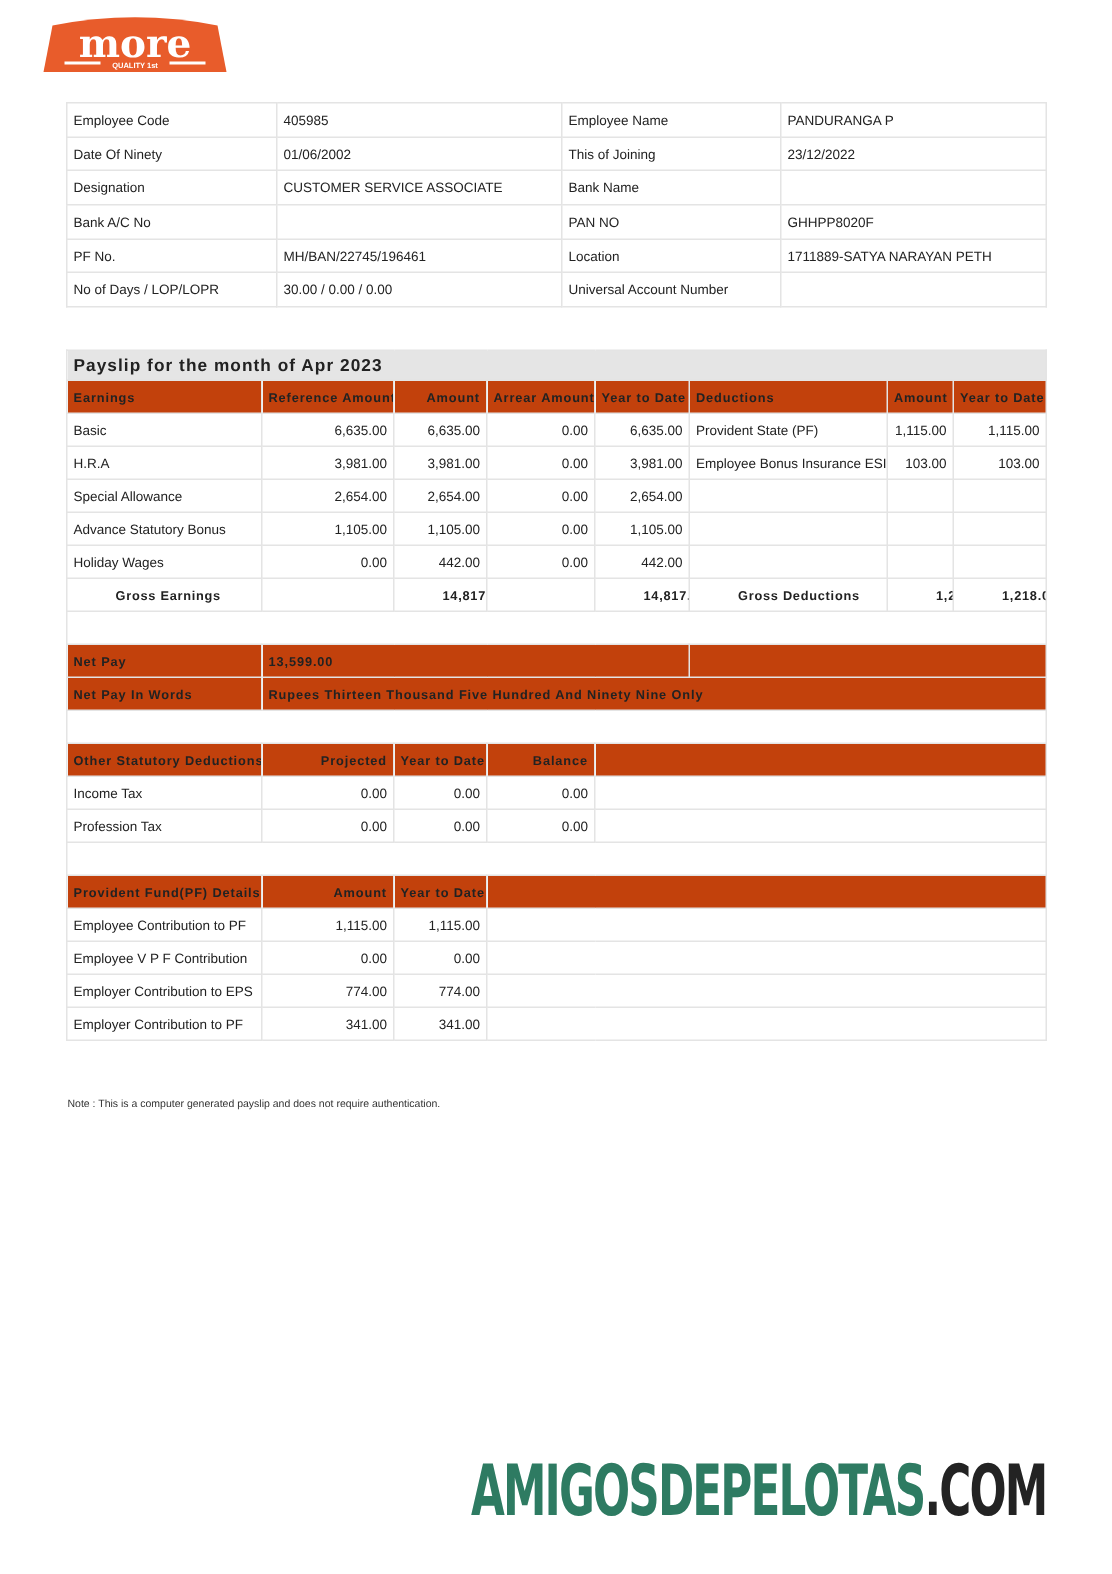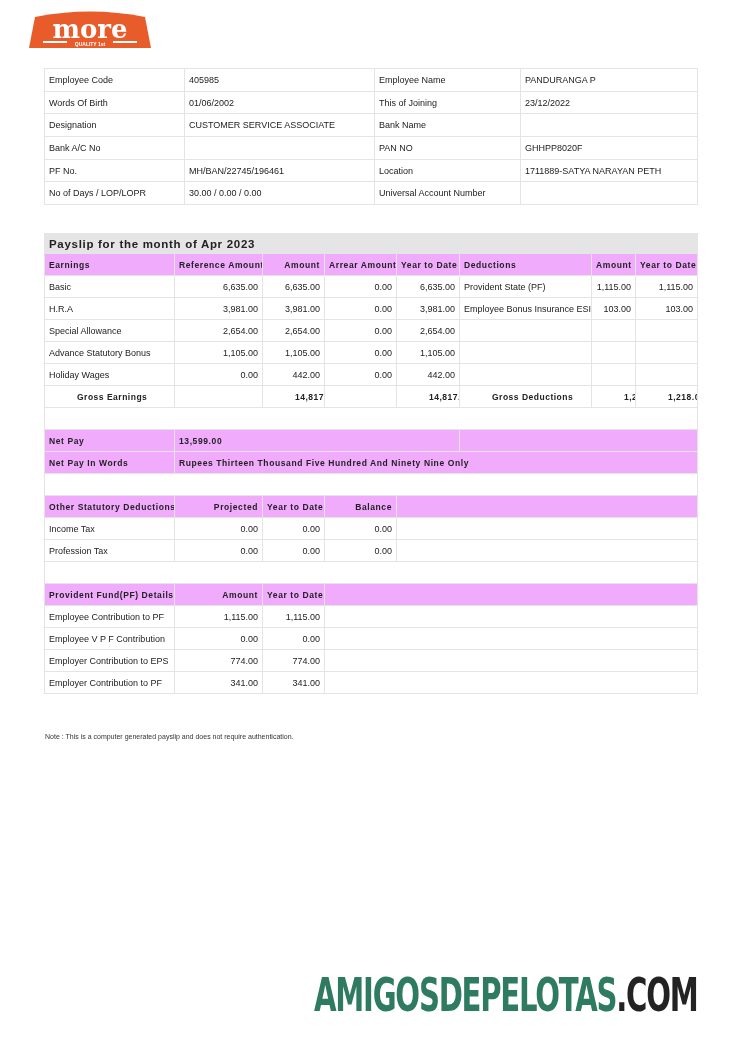--- a/index.html
+++ b/index.html
@@ -5,21 +5,21 @@
   * { box-sizing: border-box; margin: 0; padding: 0; }
   html, body { width: 741px; height: 1049px; background: #ffffff; overflow: hidden; }
   body { position: relative; font-family: "Liberation Sans", sans-serif; color: #222; }
 
   .logo { position: absolute; left: 27px; top: 8px; width: 126px; height: 46px; }
   .logo svg { width: 126px; height: 46px; display: block; }
 
   table { border-collapse: collapse; position: absolute; left: 44px; width: 653px; table-layout: fixed; }
   td { border: 1px solid #e4e4e4; font-size: 9px; height: 22px; padding: 0 4px; white-space: nowrap; overflow: hidden; }
   .r { text-align: right; }
-  .h td, td.h { background: #f0abfc; font-family: "Liberation Sans Narrow", "Liberation Sans", sans-serif; font-weight: bold; font-size: 8.5px; letter-spacing: 0.6px; }
+  .h td, td.h { background: #c2410c; font-family: "Liberation Sans Narrow", "Liberation Sans", sans-serif; font-weight: bold; font-size: 8.5px; letter-spacing: 0.6px; }
   .title td { background: #e5e5e5; font-weight: bold; font-size: 11.5px; letter-spacing: 0.7px; height: 20px; }
   .blank td { height: 22px; }
   .bold td { font-weight: bold; letter-spacing: 0.5px; font-size: 8.5px; padding-left: 32px; }
 
   #info { top: 68px; }
   #info td { height: 22.7px; }
 
   #pay { top: 233px; }
 
   .note { position: absolute; left: 45px; top: 733px; font-size: 7px; color: #333; }
@@ -49,21 +49,21 @@
       <col style="width:177px">
     </colgroup>
   <tbody>
     <tr>
         <td>Employee Code</td>
         <td>405985</td>
         <td>Employee Name</td>
         <td>PANDURANGA P</td>
       </tr>
     <tr>
-        <td>Words Of Birth</td>
+        <td>Date Of Ninety</td>
         <td>01/06/2002</td>
         <td>This of Joining</td>
         <td>23/12/2022</td>
       </tr>
     <tr>
         <td>Designation</td>
         <td>CUSTOMER SERVICE ASSOCIATE</td>
         <td>Bank Name</td>
         <td></td>
       </tr>

